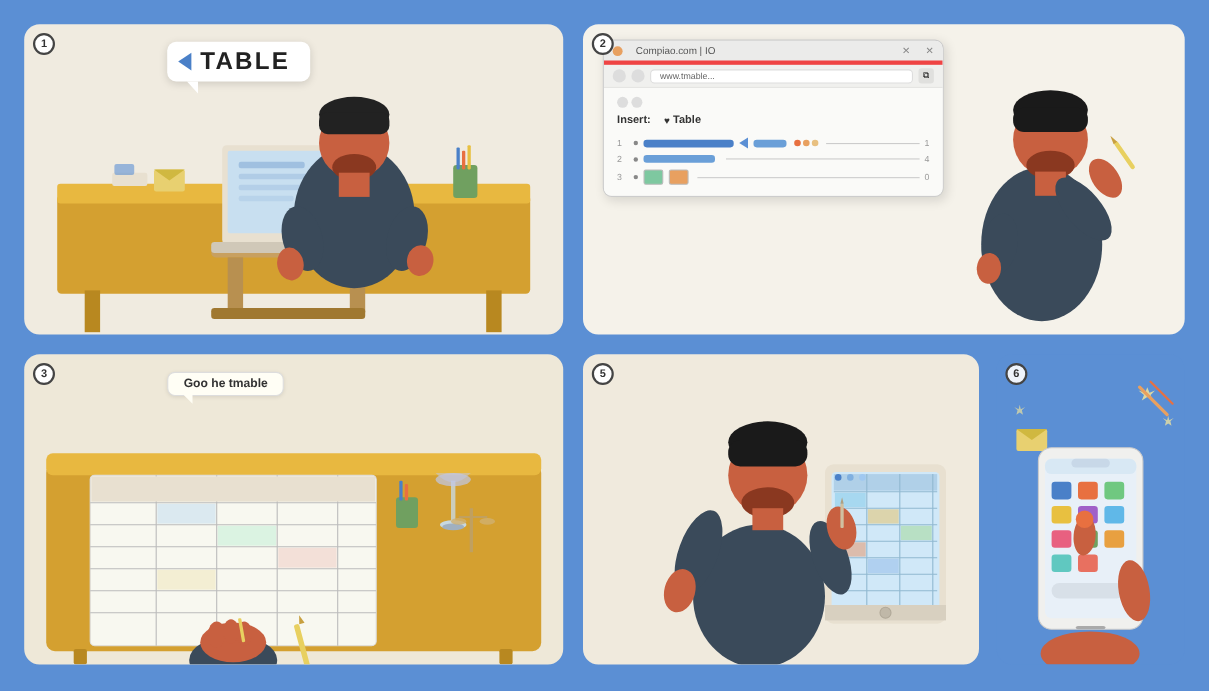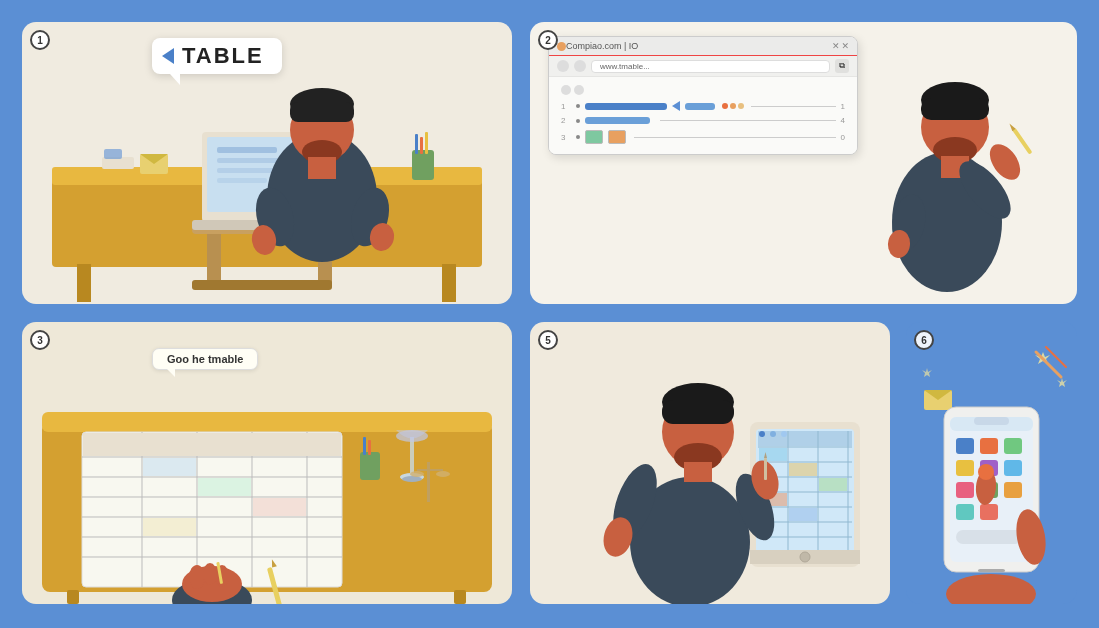--- a/index.html
+++ b/index.html
@@ -102,41 +102,48 @@
       <polygon points="118,132 132,142 146,132" fill="#d0b840"></polygon>
     </svg>
   </div>
 
   <div style="position:absolute;top:22px;left:530px;width:547px;height:282px;background:#f5f2ea;border-radius:14px;overflow:hidden;">
 
     <div class="step-badge-abs">2</div>
 
     <div style="position:absolute;top:14px;left:18px;width:310px;background:#f8f8f6;border-radius:8px;border:1px solid #ccc;box-shadow:2px 3px 10px rgba(0,0,0,0.12);overflow:hidden;z-index:5;">
 
-      <div style="background:#ebebea;padding:4px 8px;display:flex;align-items:center;gap:0;border-bottom:1px solid #ef4444;">
+      <div style="background:#ebebea;padding:4px 8px;display:flex;align-items:center;gap:12px;border-bottom:4px solid #ef4444;">
         <div style="width:9px;height:9px;border-radius:50%;background:#e8a060;"></div>
         <div style="font-size:9px;color:#555;flex:1;font-family:Arial;">Compiao.com | IO</div>
         <div style="font-size:9px;color:#888;">✕</div>
         <div style="font-size:9px;color:#888;margin-left:2px;">✕</div>
       </div>
 
       <div style="background:#f0f0ee;padding:3px 8px;display:flex;align-items:center;gap:5px;border-bottom:1px solid #e5e5e3;">
         <div style="width:12px;height:12px;border-radius:50%;background:#ddd;"></div>
         <div style="width:12px;height:12px;border-radius:50%;background:#ddd;"></div>
         <div style="background:white;border-radius:4px;padding:1px 8px;font-size:8px;color:#666;flex:1;border:1px solid #ddd;font-family:Arial;">www.tmable...</div>
         <div style="width:14px;height:14px;border-radius:3px;background:#e0e0de;font-size:8px;display:flex;align-items:center;justify-content:center;">⧉</div>
       </div>
 
       <div style="padding:8px 12px;background:#fafaf8;">
 
         <div style="display:flex;gap:3px;margin-bottom:6px;">
           <div style="width:10px;height:10px;border-radius:50%;background:#ddd;"></div>
           <div style="width:10px;height:10px;border-radius:50%;background:#ddd;"></div>
         </div>
 
+        <div style="display:flex;align-items:center;gap:12px;margin-bottom:10px;">
+          <div style="font-size:10px;font-weight:bold;color:#333;font-family:Arial;display:flex;align-items:center;gap:3px;">Insert:</div>
+          <div style="font-size:10px;font-weight:bold;color:#333;font-family:Arial;display:flex;align-items:center;gap:3px;">
+            <span style="font-size:9px;">♥</span>
+            <span>Table</span>
+          </div>
+        </div>
 
         <div style="display:flex;align-items:center;gap:5px;margin-bottom:5px;">
           <span style="font-size:8px;color:#999;width:10px;">1</span>
           <div style="width:4px;height:4px;border-radius:50%;background:#888;"></div>
           <div style="width:82px;height:7px;border-radius:3px;background:#4a80c8;"></div>
 
           <div style="width:0;height:0;border-top:5px solid transparent;border-bottom:5px solid transparent;border-right:8px solid #5b8fd4;"></div>
           <div style="width:30px;height:7px;border-radius:3px;background:#6a9fd8;"></div>
           <div style="display:flex;gap:2px;margin-left:2px;">
             <div style="width:6px;height:6px;border-radius:50%;background:#e87040;"></div>
@@ -188,21 +195,21 @@
 
       <ellipse cx="72" cy="200" rx="16" ry="28" fill="#3a4a5a" transform="rotate(10,72,200)"></ellipse>
       <ellipse cx="62" cy="222" rx="11" ry="14" fill="#c86040" transform="rotate(5,62,222)"></ellipse>
     </svg>
   </div>
 
   <div style="position:absolute;top:322px;left:22px;width:490px;height:282px;background:#eee8d8;border-radius:14px;overflow:hidden;">
 
     <div class="step-badge-abs">3</div>
 
-    <div style="position:absolute;top:26px;left:130px;background:#fffef5;border:1px solid #ddd;border-radius:7px;padding:4px 14px;font-size:11px;font-weight:600;color:#333;font-family:Arial;z-index:10;box-shadow:0 1px 4px rgba(0,0,0,0.1);">
+    <div style="position:absolute;top:16px;left:130px;background:#fffef5;border:1px solid #ddd;border-radius:7px;padding:4px 14px;font-size:11px;font-weight:600;color:#333;font-family:Arial;z-index:10;box-shadow:0 1px 4px rgba(0,0,0,0.1);">
       <span>Goo he tmable</span>
       <div style="position:absolute;bottom:-8px;left:14px;width:0;height:0;border-left:8px solid transparent;border-top:8px solid #fffef5;"></div>
     </div>
 
     <svg viewBox="0 0 490 282" width="490" height="282" style="position:absolute;bottom:0;left:0;">
 
       <rect x="20" y="100" width="450" height="170" rx="8" fill="#d4a030"></rect>
       <rect x="20" y="90" width="450" height="20" rx="6" fill="#e8b840"></rect>
 
       <rect x="45" y="268" width="12" height="14" rx="2" fill="#b88820"></rect>

